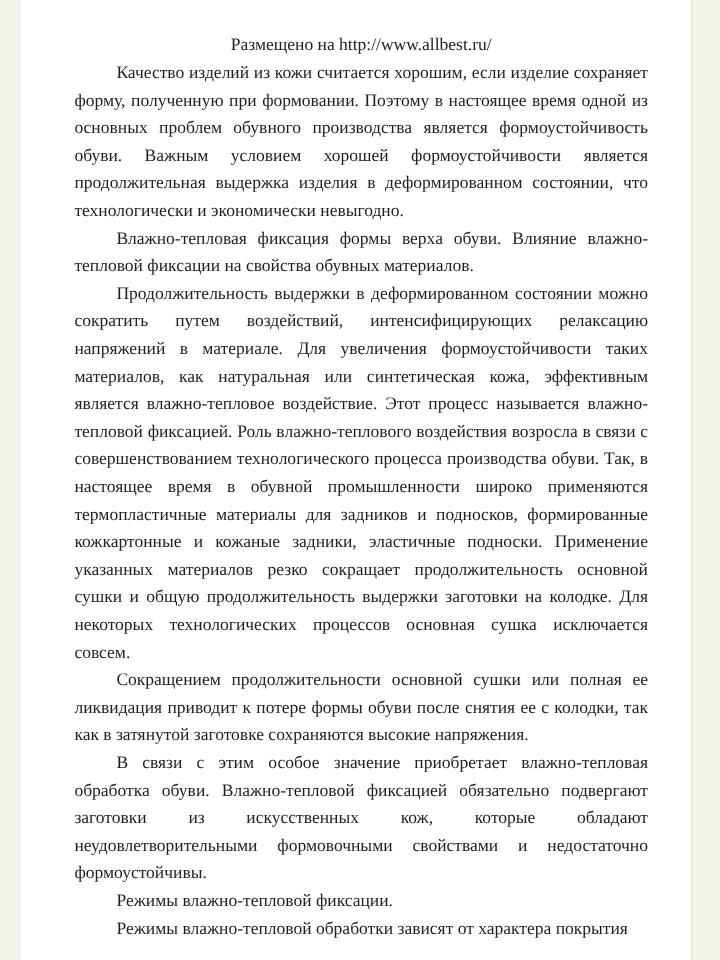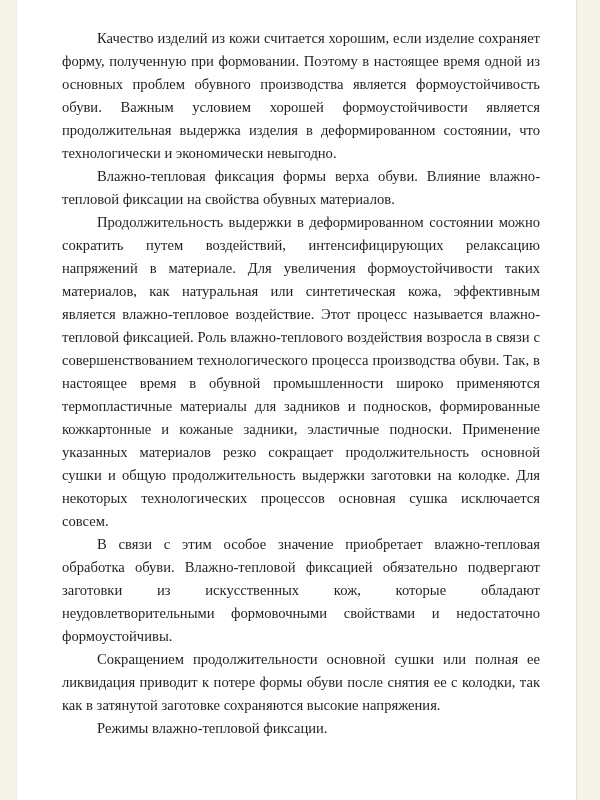--- a/index.html
+++ b/index.html
@@ -40,20 +40,22 @@
     margin: 0;
     text-align: justify;
     text-indent: 35px;
   }
 </style>
 </head>
 <body>
 
 <div class="page">
   <div class="content">
+    <p class="header-note">Размещено на http://www.allbest.ru/</p>
     <p class="para">Качество изделий из кожи считается хорошим, если изделие сохраняет форму, полученную при формовании. Поэтому в настоящее время одной из основных проблем обувного производства является формоустойчивость обуви. Важным условием хорошей формоустойчивости является продолжительная выдержка изделия в деформированном состоянии, что технологически и экономически невыгодно.</p>
     <p class="para">Влажно-тепловая фиксация формы верха обуви. Влияние влажно-тепловой фиксации на свойства обувных материалов.</p>
     <p class="para">Продолжительность выдержки в деформированном состоянии можно сократить путем воздействий, интенсифицирующих релаксацию напряжений в материале. Для увеличения формоустойчивости таких материалов, как натуральная или синтетическая кожа, эффективным является влажно-тепловое воздействие. Этот процесс называется влажно-тепловой фиксацией. Роль влажно-теплового воздействия возросла в связи с совершенствованием технологического процесса производства обуви. Так, в настоящее время в обувной промышленности широко применяются термопластичные материалы для задников и подносков, формированные кожкартонные и кожаные задники, эластичные подноски. Применение указанных материалов резко сокращает продолжительность основной сушки и общую продолжительность выдержки заготовки на колодке. Для некоторых технологических процессов основная сушка исключается совсем.</p>
+    <p class="para">Сокращением продолжительности основной сушки или полная ее ликвидация приводит к потере формы обуви после снятия ее с колодки, так как в затянутой заготовке сохраняются высокие напряжения.</p>
     <p class="para">В связи с этим особое значение приобретает влажно-тепловая обработка обуви. Влажно-тепловой фиксацией обязательно подвергают заготовки из искусственных кож, которые обладают неудовлетворительными формовочными свойствами и недостаточно формоустойчивы.</p>
-    <p class="para">Сокращением продолжительности основной сушки или полная ее ликвидация приводит к потере формы обуви после снятия ее с колодки, так как в затянутой заготовке сохраняются высокие напряжения.</p>
     <p class="para">Режимы влажно-тепловой фиксации.</p>
+    <p class="para">Режимы влажно-тепловой обработки зависят от характера покрытия</p>
   </div>
 </div>
 
 </body></html>

